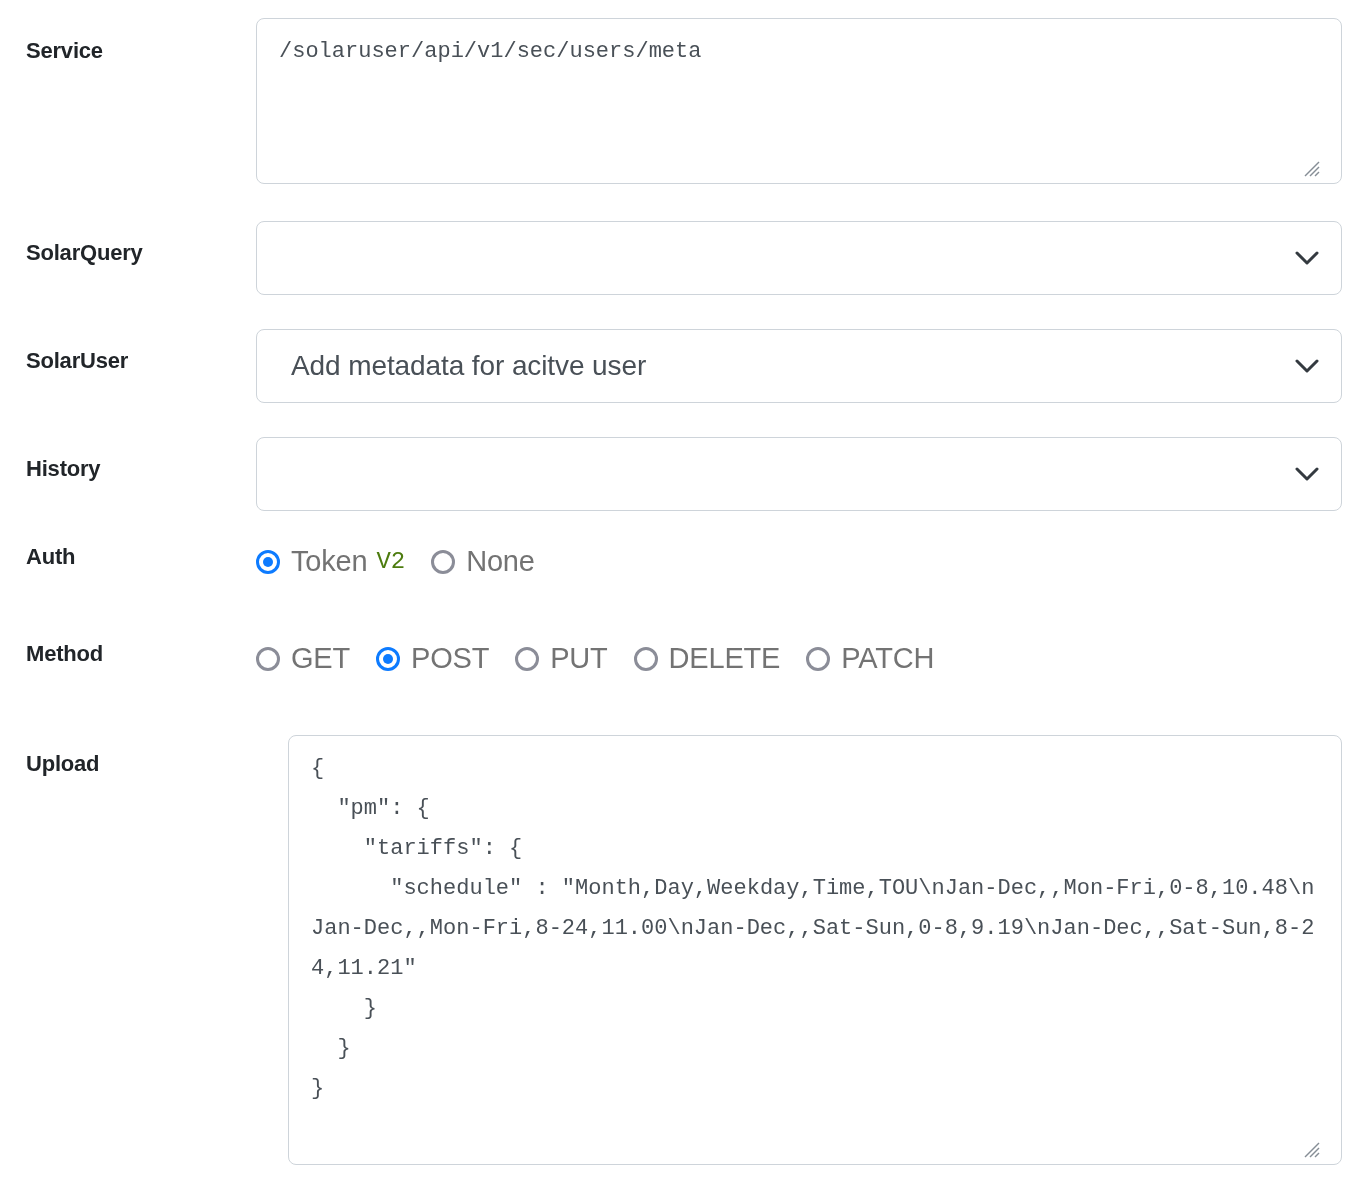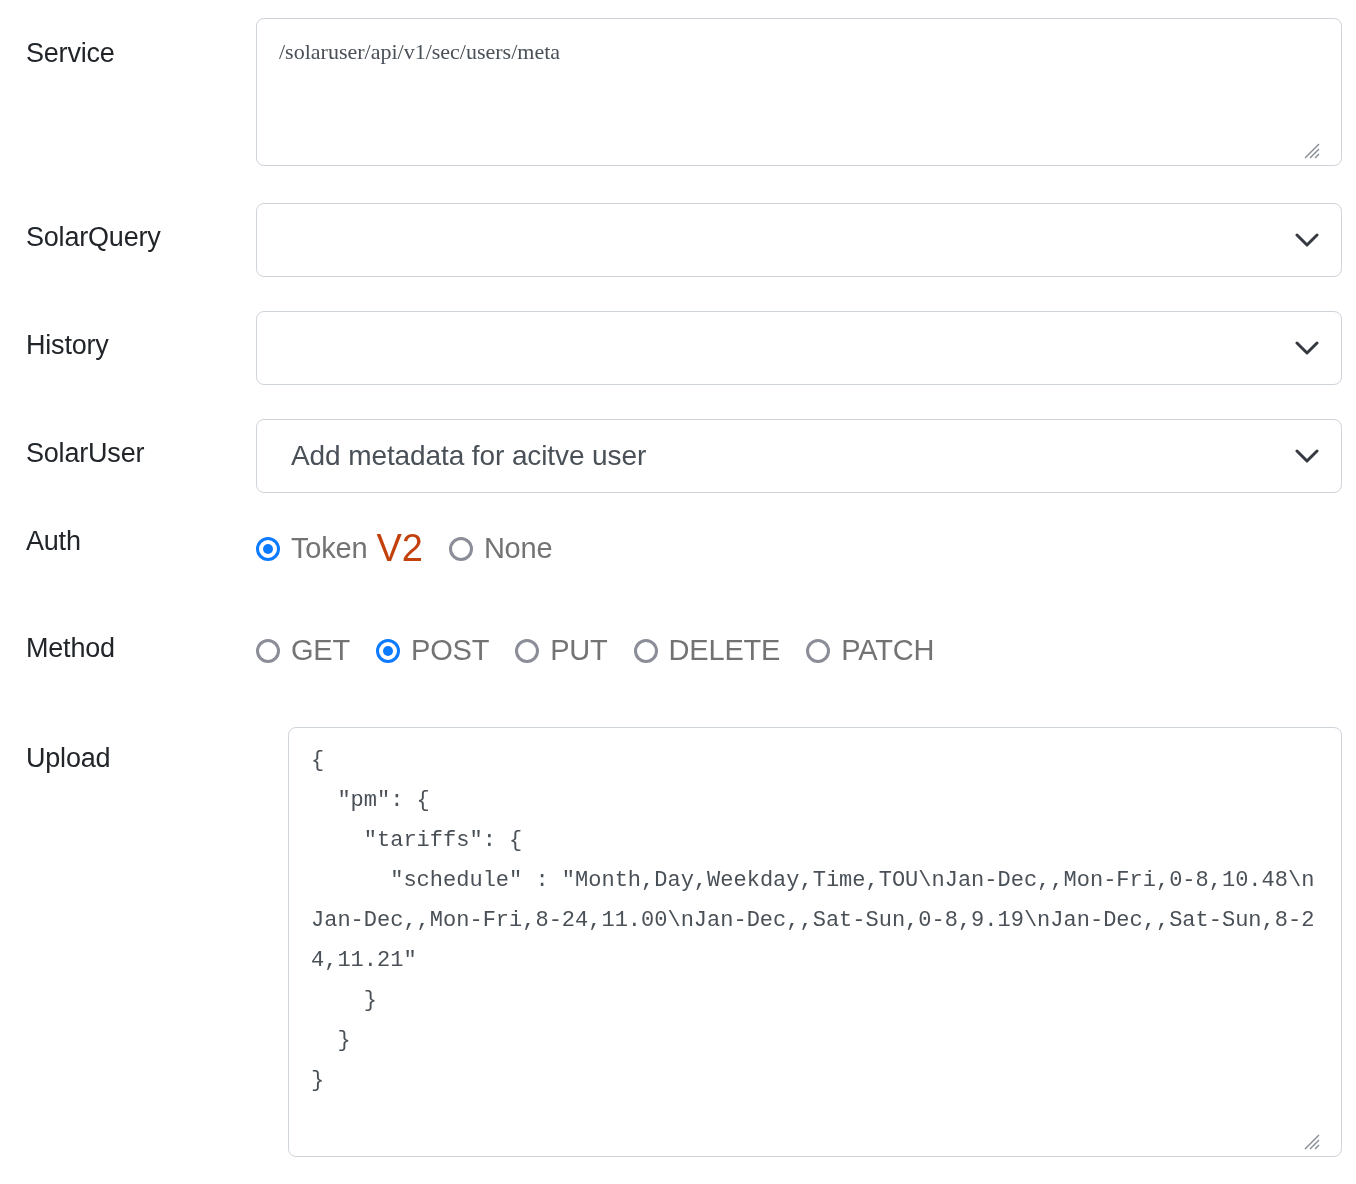--- a/index.html
+++ b/index.html
@@ -25,22 +25,22 @@
     display: flex;
     align-items: flex-start;
     width: 100%;
   }
 
   .form-label {
     width: 256px;
     box-sizing: border-box;
     padding-left: 26px;
     padding-right: 10px;
-    font-size: 27px;
-    font-weight: normal;
+    font-size: 22px;
+    font-weight: bold;
     color: #212529;
     letter-spacing: -0.2px;
     flex: 0 0 256px;
   }
 
   .form-control {
     flex: 1 1 auto;
     padding-right: 14px;
     box-sizing: border-box;
   }
@@ -134,43 +134,44 @@
     height: 10px;
     border-radius: 50%;
     background: #0d7bff;
   }
   .radio-text {
     font-size: 29px;
     color: #737373;
     letter-spacing: -0.2px;
   }
   .radio-link {
-    color: #c2410c;
+    color: #4d7c0f;
     margin-left: 9px;
-    font-size: 38px;
+    font-size: 24px;
+    font-family: Liberation Mono, monospace;
   }
 
   
   .row-service   { margin-top: 18px; }
   .row-query     { margin-top: 40px; }
   .row-user      { margin-top: 34px; }
   .row-history   { margin-top: 34px; }
   .row-auth      { margin-top: 28px; }
   .row-method    { margin-top: 58px; }
   .row-upload    { margin-top: 60px; gap: 32px; }
 
   .label-service  { padding-top: 20px; }
   .label-query    { padding-top: 19px; }
   .label-user     { padding-top: 19px; }
   .label-history  { padding-top: 19px; }
   .label-auth     { padding-top: 5px; }
   .label-method   { padding-top: 5px; }
   .label-upload   { padding-top: 16px; }
 
-  .tb-service { height: 148px; font-family: Liberation Serif, serif; }
+  .tb-service { height: 166px; }
   .tb-upload  { height: 430px; }
 </style>
 </head>
 <body>
 
 <div class="form">
 
   <div class="form-row row-service">
     <div class="form-label label-service">Service</div>
     <div class="form-control">
@@ -190,37 +191,37 @@
     <div class="form-control">
       <div class="selectbox">
         <span></span>
         <svg class="chevron" viewBox="0 0 24 14">
           <path d="M2 2 L12 12 L22 2" fill="none" stroke="#343a40" stroke-width="3" stroke-linecap="round" stroke-linejoin="round"></path>
         </svg>
       </div>
     </div>
   </div>
 
-  <div class="form-row row-history">
-    <div class="form-label label-history">History</div>
+  <div class="form-row row-user">
+    <div class="form-label label-user">SolarUser</div>
     <div class="form-control">
       <div class="selectbox">
-        <span></span>
+        <span>Add metadata for acitve user</span>
         <svg class="chevron" viewBox="0 0 24 14">
           <path d="M2 2 L12 12 L22 2" fill="none" stroke="#343a40" stroke-width="3" stroke-linecap="round" stroke-linejoin="round"></path>
         </svg>
       </div>
     </div>
   </div>
 
-  <div class="form-row row-user">
-    <div class="form-label label-user">SolarUser</div>
+  <div class="form-row row-history">
+    <div class="form-label label-history">History</div>
     <div class="form-control">
       <div class="selectbox">
-        <span>Add metadata for acitve user</span>
+        <span></span>
         <svg class="chevron" viewBox="0 0 24 14">
           <path d="M2 2 L12 12 L22 2" fill="none" stroke="#343a40" stroke-width="3" stroke-linecap="round" stroke-linejoin="round"></path>
         </svg>
       </div>
     </div>
   </div>
 
   <div class="form-row row-auth">
     <div class="form-label label-auth">Auth</div>
     <div class="form-control">

